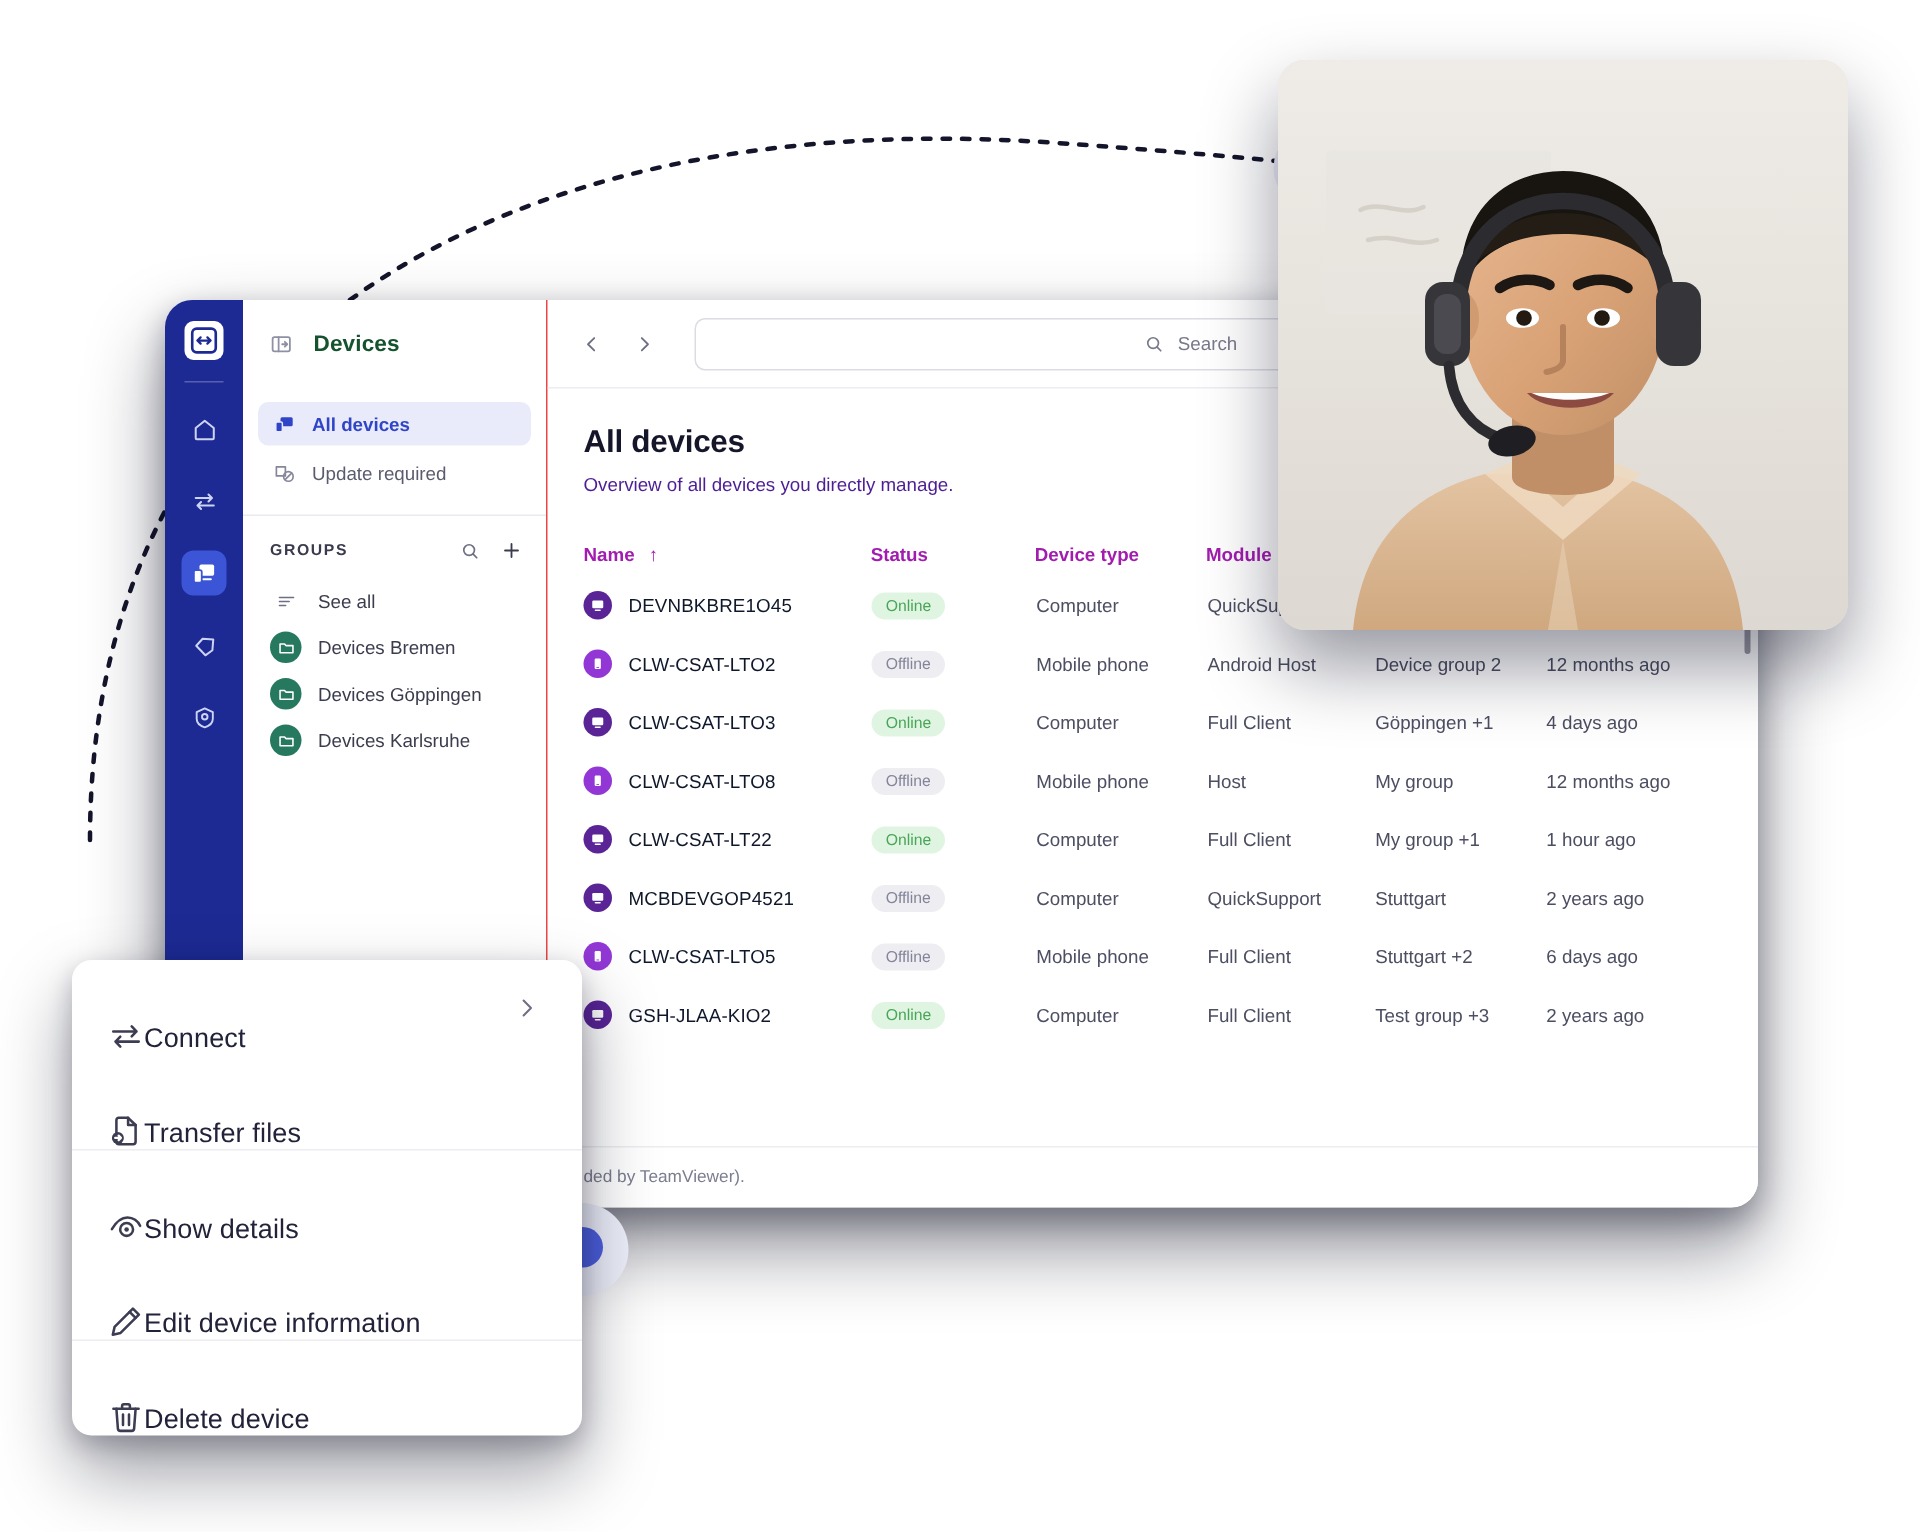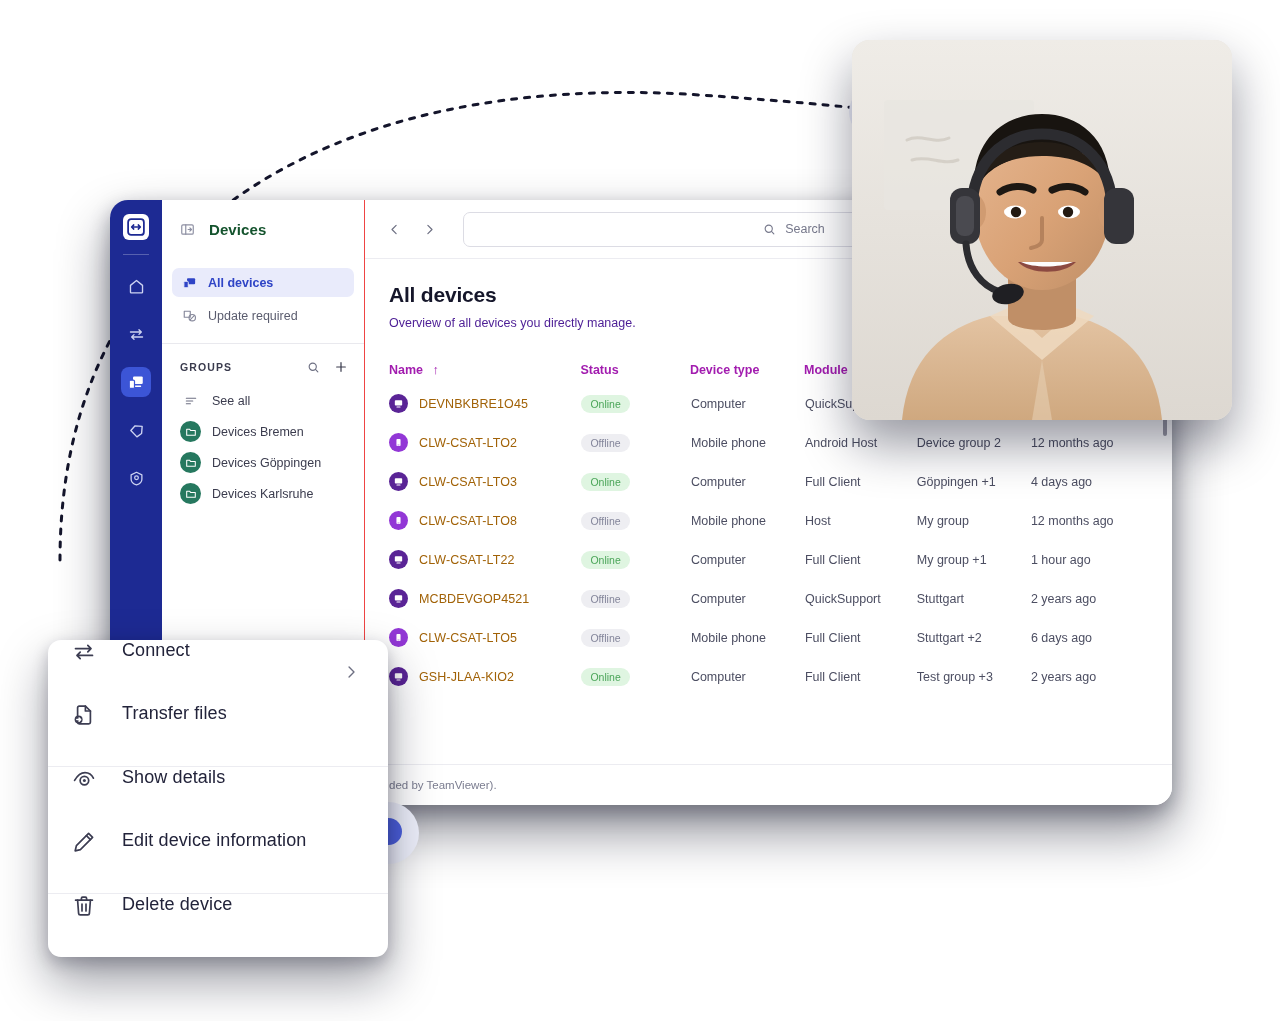--- a/index.html
+++ b/index.html
@@ -85,21 +85,21 @@
   .c-stat{width:92px;}
   .c-type{width:96px;}
   .c-mod{width:94px;}
   .c-grp{width:96px;}
   .c-seen{width:120px;}
   .namecell{display:flex;align-items:center;gap:11px;}
   .dev-ic{width:19px;height:19px;border-radius:50%;display:flex;align-items:center;
     justify-content:center;flex:0 0 19px;}
   .dev-ic.computer{background:#5a2496;}
   .dev-ic.mobile{background:#9237d6;}
-  .dev-name{font-size:12.5px;color:#a16207;letter-spacing:.1px;}
+  .dev-name{font-size:12.5px;color:#0f172a;letter-spacing:.1px;}
   .badge{display:inline-flex;align-items:center;height:18px;padding:0 9px;border-radius:9px;
     font-size:10.5px;}
   .badge.online{background:#dff5e1;color:#4aa558;}
   .badge.offline{background:#eeeef2;color:#83859a;}
   .footer{position:absolute;left:0;right:0;bottom:0;height:40px;border-top:1px solid #ececf1;
     display:flex;align-items:center;padding-left:24px;}
   .footer-txt{font-size:11.5px;color:#7b7d90;}
   .sbar{position:absolute;right:5px;top:6px;width:4px;height:100px;border-radius:2px;
     background:#9a9aa5;}
 
@@ -109,21 +109,21 @@
     overflow:hidden;box-shadow:0 24px 50px rgba(8,10,30,.42);background:#e8e4de;
   }
   .video-photo{position:absolute;inset:0;}
 
   
   .ctx{
     position:absolute;left:48px;top:640px;width:340px;
     background:#fff;border-radius:13px;overflow:hidden;
     box-shadow:0 24px 50px rgba(8,10,30,.40), 0 6px 16px rgba(8,10,30,.22);
   }
-  .ctx-item{display:flex;align-items:flex-start;gap:26px;height:63px;padding:0 24px;position:relative;}
+  .ctx-item{display:flex;align-items:flex-end;height:63px;padding:0 24px;position:relative;}
   .ctx-label{font-size:18px;color:#22233a;letter-spacing:.1px;}
   .ctx-sep{height:1px;background:#ececf1;margin:0 0 0 0;}
   .ctx-chev{position:absolute;right:28px;top:50%;transform:translateY(-50%);}
   .ic{display:block;}
 </style>
 </head>
 <body>
 
 <div class="stage">
 

